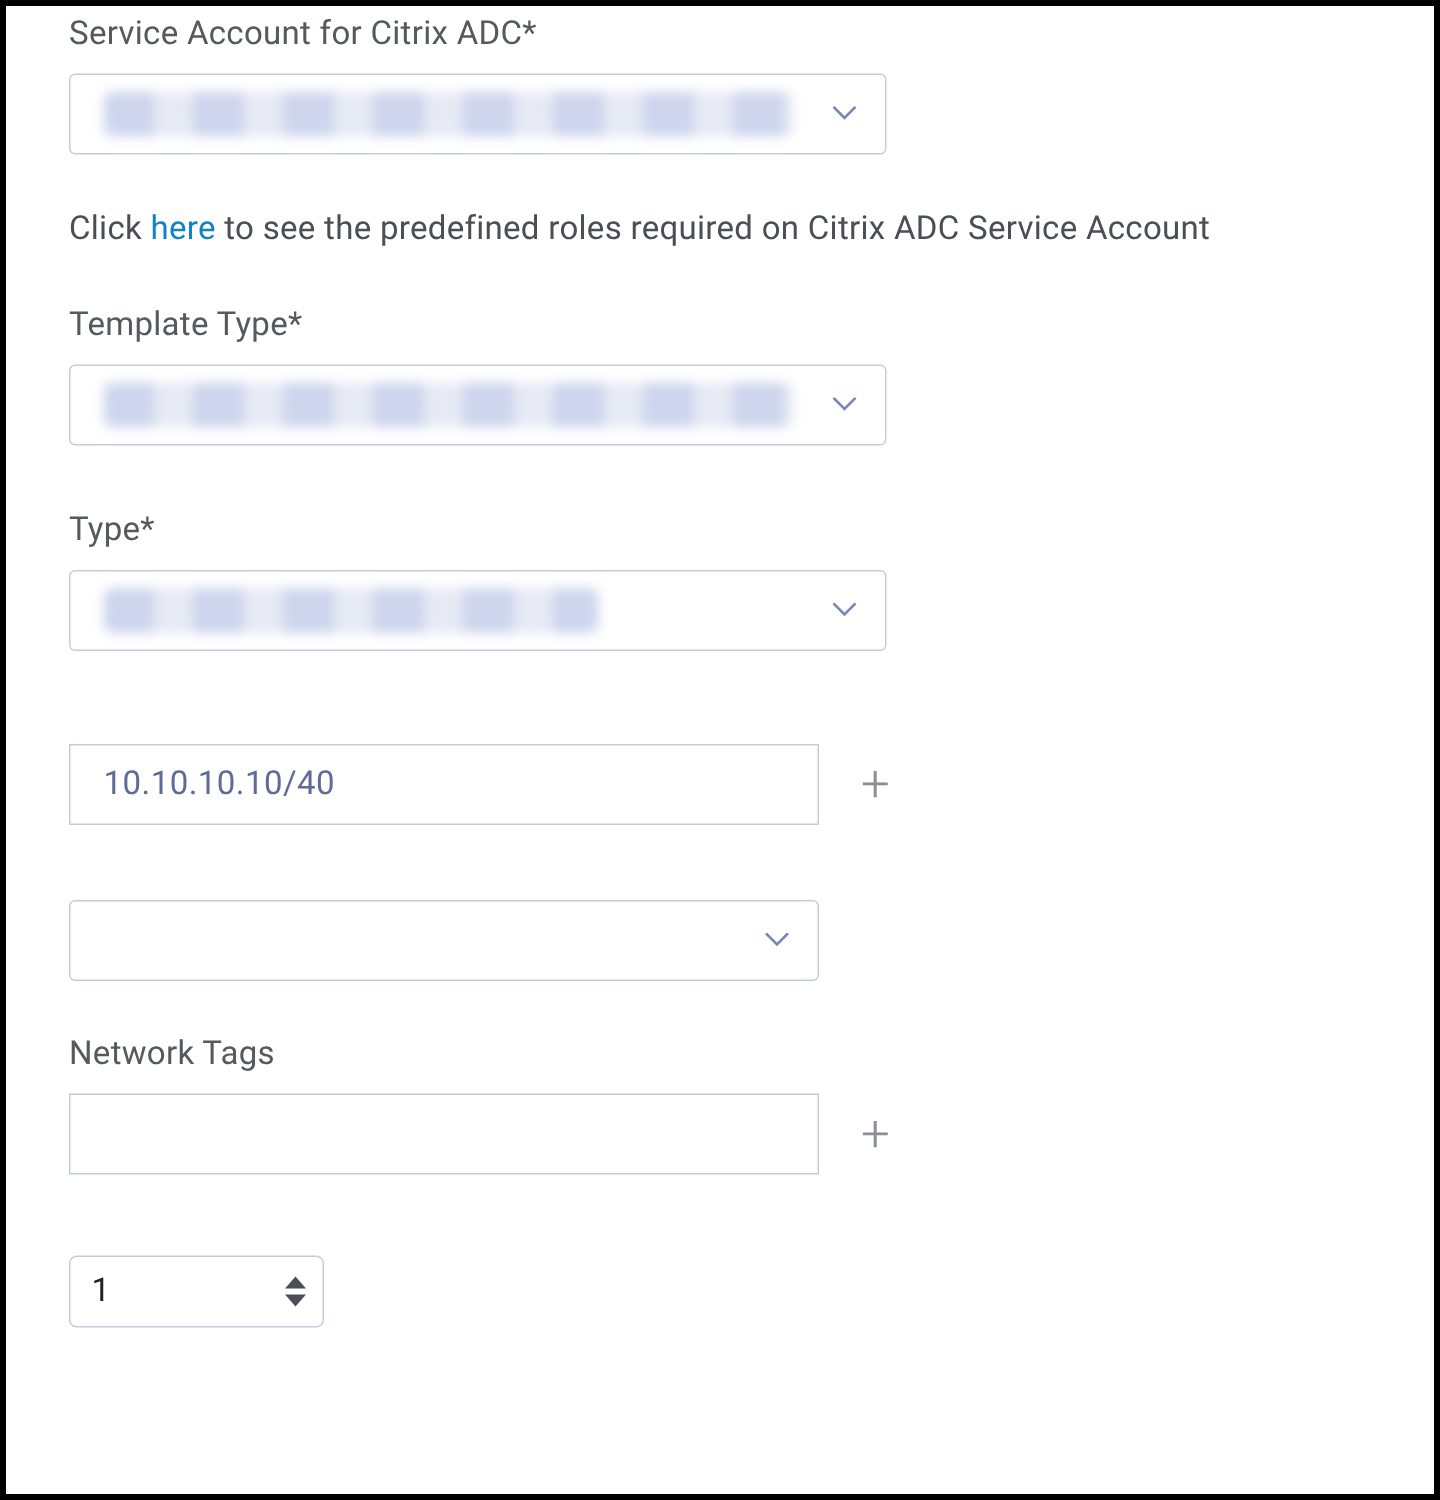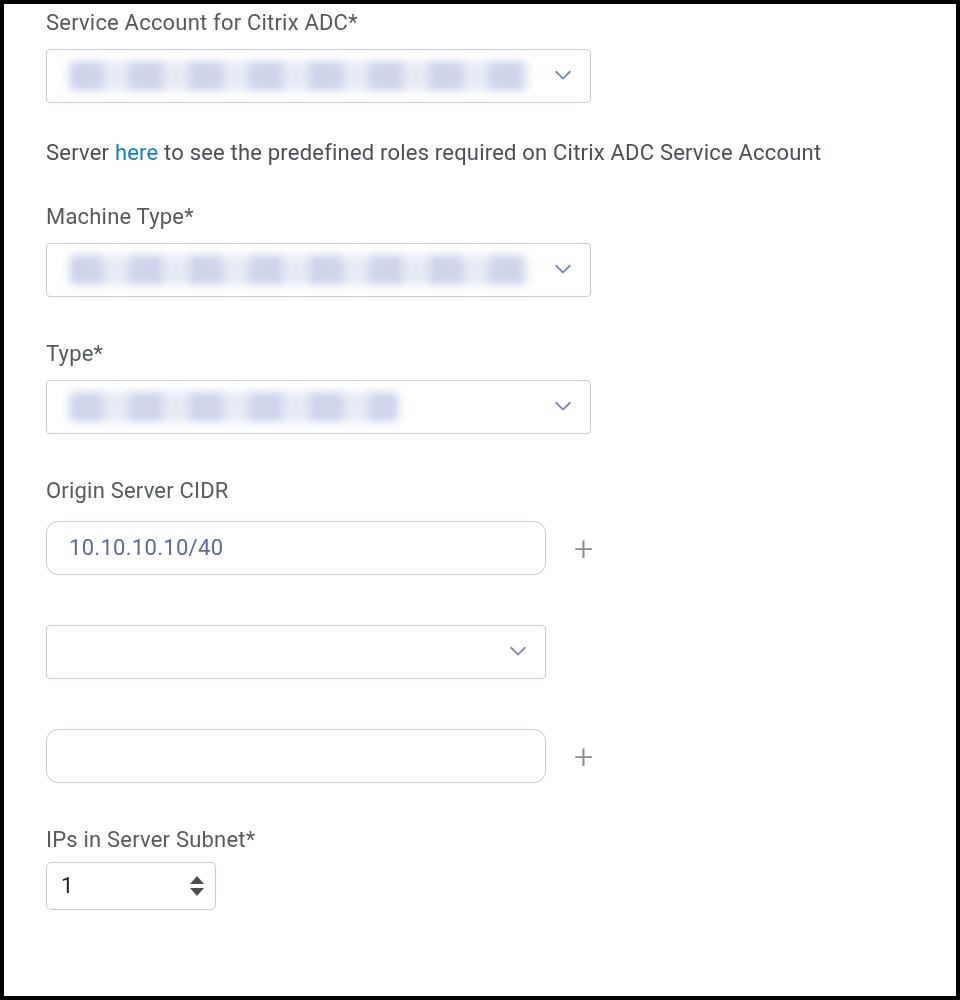--- a/index.html
+++ b/index.html
@@ -23,21 +23,21 @@
     .chev svg polyline { fill: none; stroke: #7b86b5; stroke-width: 2; }
     .blur-content {
       width: 460px; height: 30px; border-radius: 6px;
       background: repeating-linear-gradient(90deg, rgba(130,150,210,0.25) 0 34px, rgba(255,255,255,0.0) 34px 60px),
                   linear-gradient(90deg, rgba(120,140,200,0.18), rgba(120,140,200,0.18));
       filter: blur(4px);
     }
     .blur-content.short { width: 330px; }
     .text-box {
       width: 500px; height: 54px;
-      border: 1px solid #c7cbe0; border-radius: 12px;
+      border: 1px solid #c7cbe0; border-radius: 0;
       background: #fff;
       display: flex; align-items: center;
       padding: 0 22px;
       font-size: 22px; color: #5f6a99; letter-spacing: 0.3px;
     }
     .row-with-plus { display: flex; align-items: center; gap: 28px; }
     .plus-btn { font-size: 34px; color: #8a8f95; font-weight: 300; line-height: 1; user-select: none; }
     .stepper {
       width: 170px; height: 48px;
       border: 1px solid #c7cbe0; border-radius: 5px;
@@ -71,25 +71,25 @@
     <div class="blur-content"></div>
     <span class="chev">
       <svg viewBox="0 0 24 24">
           <polyline points="4,8 12,16 20,8"></polyline>
         </svg>
     </span>
   </div>
 
   <span class="sp sp-36"></span>
   <div class="helper">
-    <span>Server </span><a href="#">here</a><span> to see the predefined roles required on Citrix ADC Service Account</span>
+    <span>Click </span><a href="#">here</a><span> to see the predefined roles required on Citrix ADC Service Account</span>
   </div>
 
   <span class="sp sp-36"></span>
-  <div class="label">Machine Type*</div>
+  <div class="label">Template Type*</div>
   <span class="sp sp-14"></span>
   <div class="select-box">
     <div class="blur-content"></div>
     <span class="chev">
       <svg viewBox="0 0 24 24">
           <polyline points="4,8 12,16 20,8"></polyline>
         </svg>
     </span>
   </div>
 
@@ -99,46 +99,45 @@
   <div class="select-box">
     <div class="blur-content short"></div>
     <span class="chev">
       <svg viewBox="0 0 24 24">
           <polyline points="4,8 12,16 20,8"></polyline>
         </svg>
     </span>
   </div>
 
   <span class="sp sp-44"></span>
-  <div class="label">Origin Server CIDR</div>
   <span class="sp sp-18"></span>
   <div class="row-with-plus">
     <div class="text-box">10.10.10.10/40</div>
     <div class="plus-btn">+</div>
   </div>
 
   <span class="sp sp-40"></span>
   <span class="sp sp-10"></span>
   <div class="select-box" style="width:500px">
     <span class="chev">
       <svg viewBox="0 0 24 24">
           <polyline points="4,8 12,16 20,8"></polyline>
         </svg>
     </span>
   </div>
 
   <span class="sp sp-36"></span>
+  <div class="label">Network Tags</div>
   <span class="sp sp-14"></span>
   <div class="row-with-plus">
     <div class="text-box"></div>
     <div class="plus-btn">+</div>
   </div>
 
   <span class="sp sp-44"></span>
-  <div class="label">IPs in Server Subnet*</div>
   <span class="sp sp-10"></span>
   <div class="stepper">
     <span>1</span>
     <span class="arrows">
       <span>
           <svg viewBox="0 0 16 10">
             <polygon points="8,1 15,9 1,9"></polygon>
           </svg>
         </span>
       <span>

